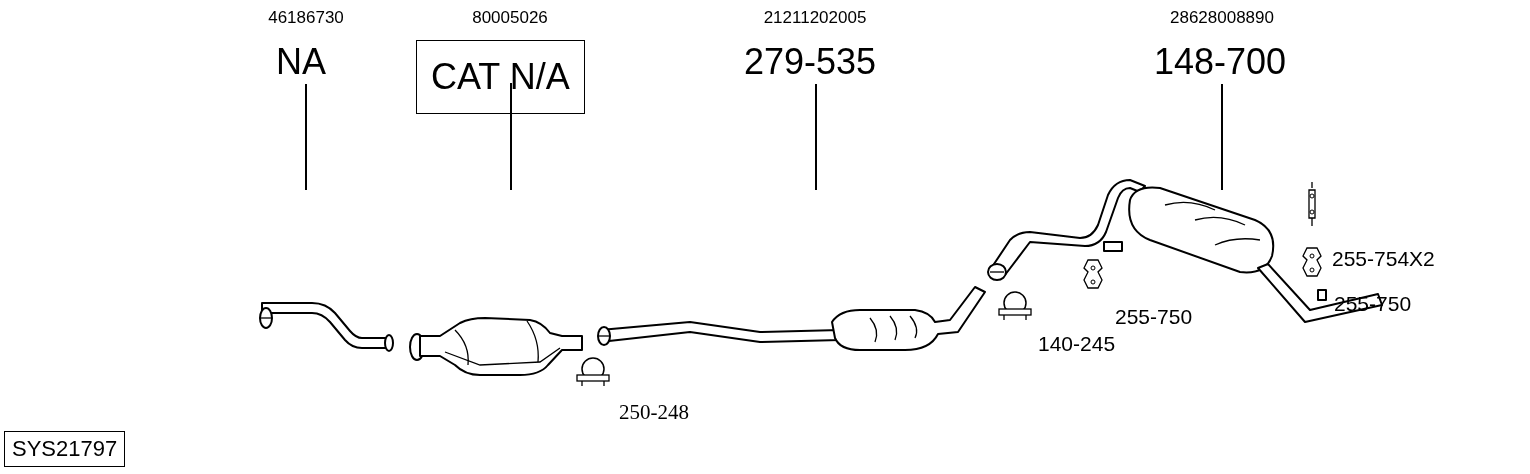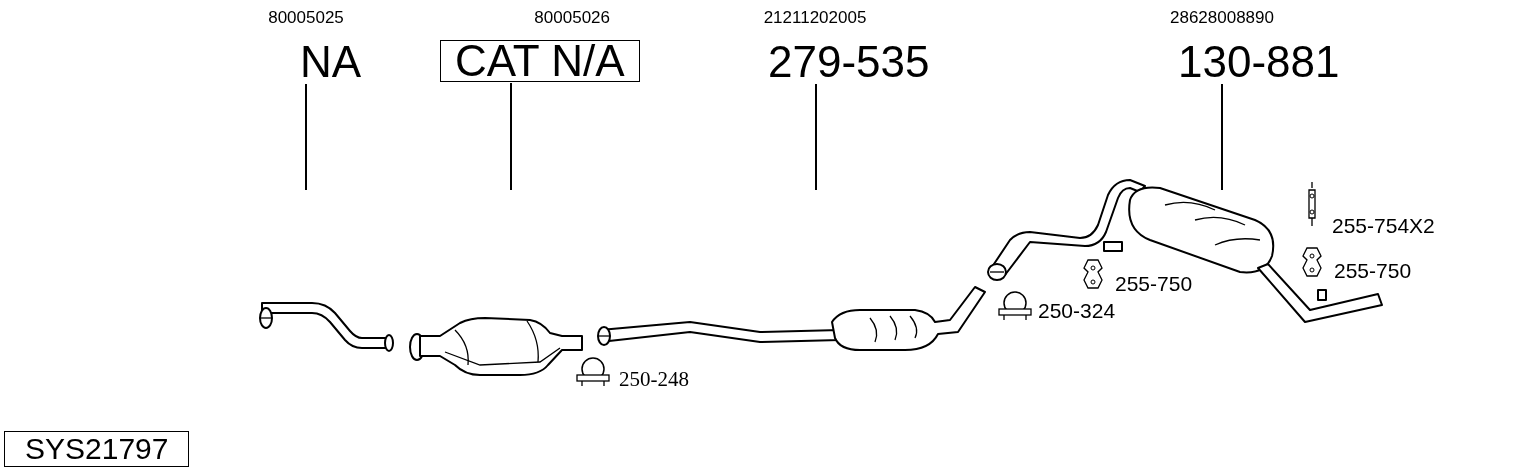--- a/index.html
+++ b/index.html
@@ -1,45 +1,45 @@
 <!DOCTYPE html>
 <html><head>
 <meta charset="utf-8">
 <style>
   html, body { margin:0; padding:0; background:#ffffff; }
   body { width:1530px; height:474px; position:relative; overflow:hidden;
          font-family:"Liberation Sans", sans-serif; color:#000; }
   .oe { position:absolute; font-size:17px; text-align:center; width:200px; }
-  .part { position:absolute; font-size:44px; text-align:center; line-height:40px; white-space:nowrap;margin-left:24px; }
-  .part.boxed { border:1.5px solid #000; padding:0 14px;text-align:center; }
+  .part { position:absolute; font-size:36px; text-align:center; line-height:40px; white-space:nowrap; }
+  .part.boxed { border:1.5px solid #000; padding:16px 14px;text-align:center; }
   .leader { position:absolute; width:1.5px; background:#000; }
-  .acc { position:absolute; font-size:21px; white-space:nowrap; }
-  .sys { position:absolute; left:4px; top:431px; border:1.5px solid #000; font-size:30px;
-         line-height:34px; padding:0 20px; }
+  .acc { position:absolute; font-size:21px; white-space:nowrap;margin-top:33px; }
+  .sys { position:absolute; left:4px; top:431px; border:1.5px solid #000; font-size:22px;
+         line-height:34px; padding:0 7px; }
   svg.diagram { position:absolute; left:0; top:0; }
   .pipe { fill:#fff; stroke:#000; stroke-width:2; stroke-linejoin:round; }
   .inner { fill:none; stroke:#000; stroke-width:1.3; }
 </style>
 </head>
 <body>
 
-<div class="oe" style="left:206px; top:8px;">80005025</div>
+<div class="oe" style="left:206px; top:8px;">46186730</div>
 <div class="part" style="left:276px; top:42px;">NA</div>
 <div class="leader" style="left:305px; top:84px; height:106px;"></div>
 
-<div class="oe" style="left:410px; top:8px;text-align:right;">80005026</div>
+<div class="oe" style="left:410px; top:8px;">80005026</div>
 <div class="part boxed" style="left:416px; top:40px;">CAT N/A</div>
 <div class="leader" style="left:510px; top:83px; height:107px;"></div>
 
 <div class="oe" style="left:715px; top:8px;">21211202005</div>
 <div class="part" style="left:744px; top:42px;">279-535</div>
 <div class="leader" style="left:815px; top:84px; height:106px;"></div>
 
 <div class="oe" style="left:1122px; top:8px;">28628008890</div>
-<div class="part" style="left:1154px; top:42px;">130-881</div>
+<div class="part" style="left:1154px; top:42px;">148-700</div>
 <div class="leader" style="left:1221px; top:84px; height:106px;"></div>
 
 <svg class="diagram" width="1530" height="474" viewBox="0 0 1530 474">
 
   <g>
     <path class="pipe" d="M262,313 L312,313 Q322,313 330,322 L345,340 Q352,348 362,348 L390,348 L390,338 L362,338 Q356,338 350,331 L335,313 Q326,303 312,303 L262,303 Z"></path>
     <ellipse class="pipe" cx="266" cy="318" rx="6" ry="10"></ellipse>
     <line class="inner" x1="260" y1="318" x2="272" y2="318"></line>
     <ellipse class="pipe" cx="389" cy="343" rx="4" ry="8"></ellipse>
   </g>
@@ -83,21 +83,21 @@
   <line x1="31" y1="26" x2="31" y2="31" stroke="#000" stroke-width="1.3"></line>
 </svg>
 <div class="acc" style="left:619px; top:367px;font-family:Liberation Serif, serif;">250-248</div>
 
 <svg style="position:absolute; left:995px; top:288px;" width="40" height="34" viewBox="0 0 40 34">
   <circle cx="20" cy="15" r="11" fill="#fff" stroke="#000" stroke-width="1.5"></circle>
   <rect x="4" y="21" width="32" height="6" fill="#fff" stroke="#000" stroke-width="1.3"></rect>
   <line x1="9" y1="27" x2="9" y2="32" stroke="#000" stroke-width="1.3"></line>
   <line x1="31" y1="27" x2="31" y2="32" stroke="#000" stroke-width="1.3"></line>
 </svg>
-<div class="acc" style="left:1038px; top:299px;">250-324</div>
+<div class="acc" style="left:1038px; top:299px;">140-245</div>
 
 <svg style="position:absolute; left:1082px; top:258px;" width="24" height="32" viewBox="0 0 24 32">
   <path d="M6,2 L16,2 L20,10 L16,14 L20,22 L16,30 L6,30 L2,22 L6,14 L2,10 Z" fill="#fff" stroke="#000" stroke-width="1.3"></path>
   <circle cx="11" cy="10" r="2" fill="none" stroke="#000" stroke-width="1"></circle>
   <circle cx="11" cy="24" r="2" fill="none" stroke="#000" stroke-width="1"></circle>
 </svg>
 <div class="acc" style="left:1115px; top:272px;">255-750</div>
 
 <svg style="position:absolute; left:1303px; top:180px;" width="16" height="48" viewBox="0 0 16 48">
   <path d="M9,2 L9,8 M6,10 L12,10 L12,38 L6,38 Z M9,38 L9,46" fill="#fff" stroke="#000" stroke-width="1.3"></path>

